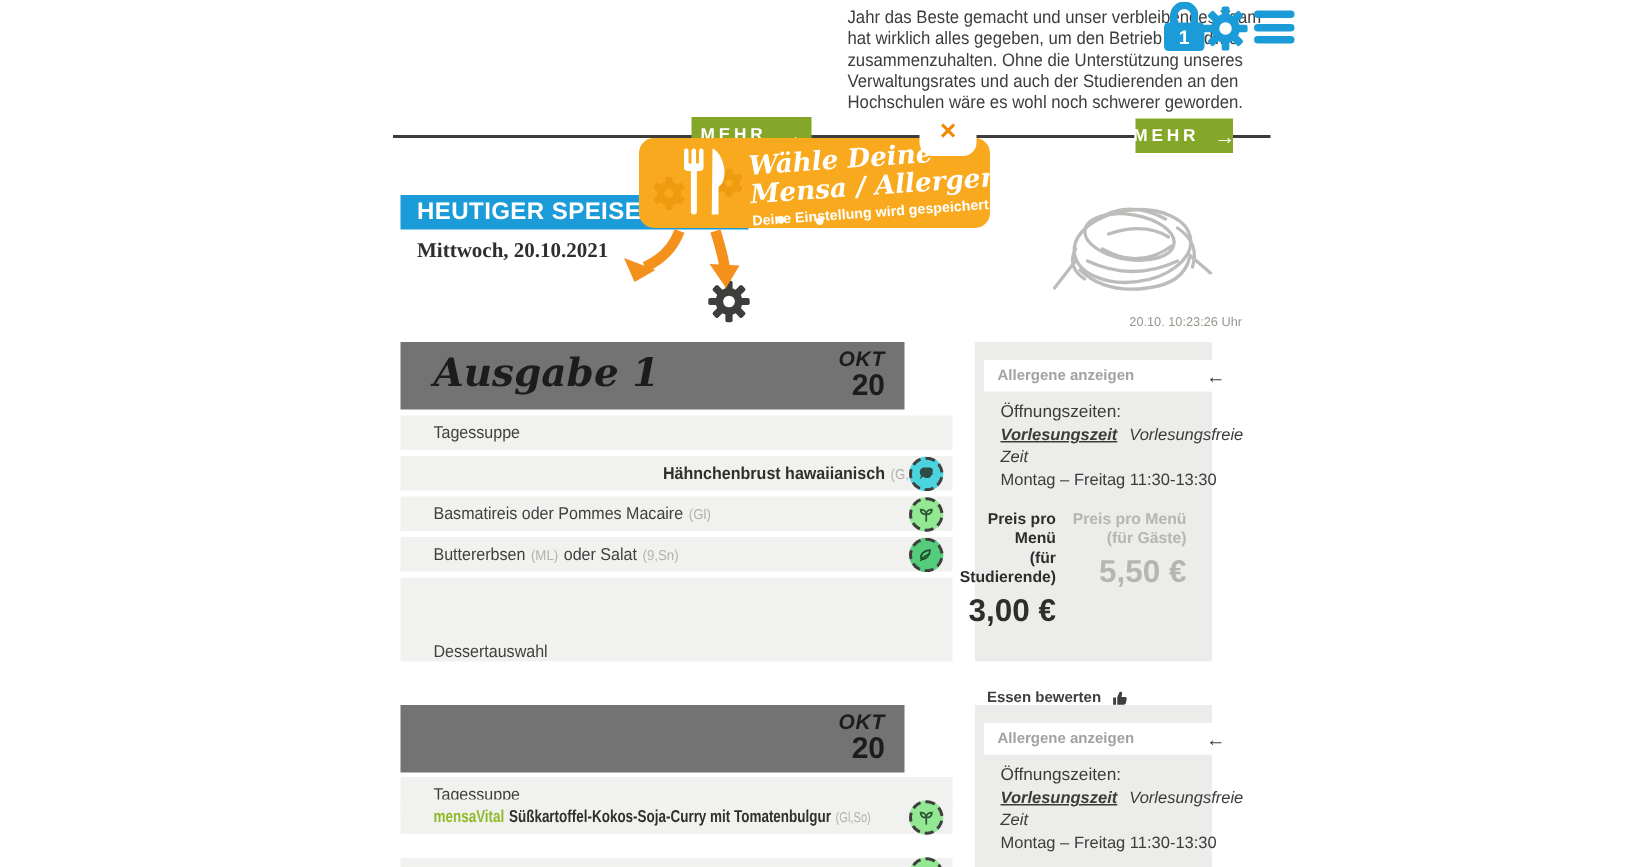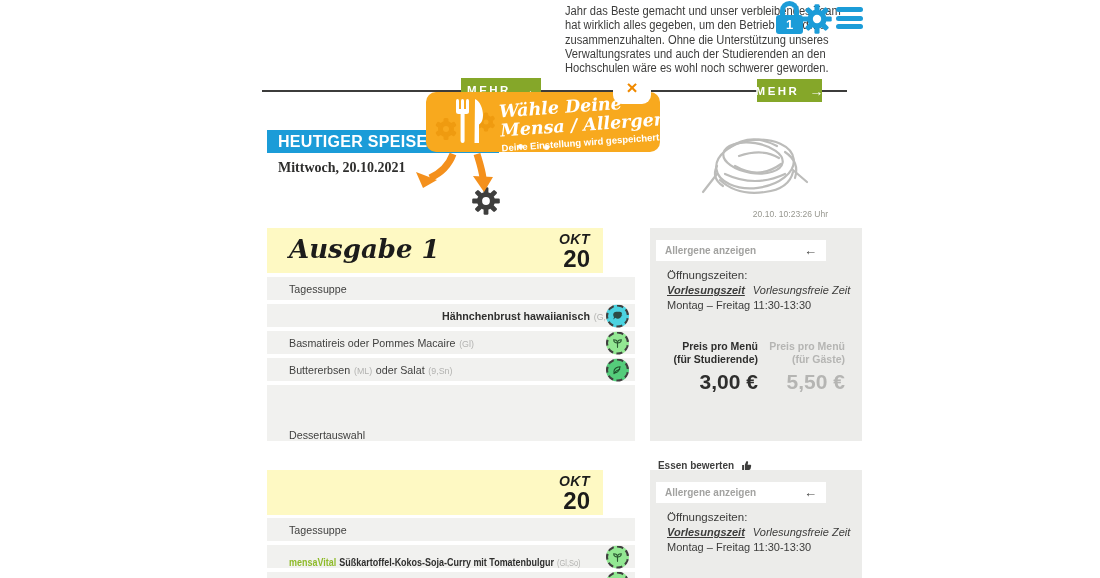--- a/index.html
+++ b/index.html
@@ -51,39 +51,39 @@
             letter-spacing:1.2px;color:#2e2e2d;cursor:pointer;}
   .dd-arrow{font-size:16px;font-weight:bold;letter-spacing:0;}
   .settings-gear{left:471px;top:186px;cursor:pointer;}
 
   
   .pasta{left:693px;top:118px;}
   .timestamp{left:658px;top:209px;width:170px;text-align:right;font-size:8.5px;color:#97978f;}
 
   
   .card{width:368px;}
-  .cardhead{position:absolute;left:0;top:0;width:336px;height:45px;background:#fef9c3;box-sizing:border-box;}
+  .cardhead{position:absolute;left:0;top:0;width:336px;height:45px;background:#737373;box-sizing:border-box;}
   .script{position:absolute;left:22px;top:6px;font-family:"DejaVu Serif","Liberation Serif",serif;
           font-style:italic;font-weight:bold;font-size:26px;color:#1c1c1b;}
   .cdate{position:absolute;right:13px;top:4px;text-align:right;color:#1c1c1b;line-height:1;}
   .cdate .m{font-size:14px;font-weight:bold;letter-spacing:.5px;font-style:italic;}
-  .cdate .d{font-size:24px;font-weight:bold;margin-top:1px;}
+  .cdate .d{font-size:20px;font-weight:bold;margin-top:1px;}
   .menurow{position:absolute;left:0;width:368px;height:23px;background:#f1f1ef;display:flex;align-items:center;
            padding-left:22px;box-sizing:border-box;font-size:11.5px;color:#3f3f3e;}
   .sq{display:inline-flex;align-items:baseline;gap:4px;white-space:nowrap;transform-origin:0 50%;transform:scaleX(0.93);}
   .sq2{transform:scaleX(0.78);}
   .bold{font-weight:bold;color:#2f2f2e;}
   .alg{font-size:9.5px;color:#b2b2b0;}
   .prefix{font-weight:bold;color:#8fbb2a;}
   .badge{position:absolute;right:6px;top:50%;transform:translateY(-50%);width:23px;height:23px;border-radius:50%;
          border:2px dashed #3f3f3e;box-sizing:border-box;display:flex;align-items:center;justify-content:center;cursor:pointer;}
   .b-chicken{background:#4cd3e0;} .b-veget{background:#93e893;} .b-vegan{background:#55cc7b;}
 
   
-  .sidepanel{position:absolute;width:212px;background:#ececea;}
+  .sidepanel{position:absolute;width:158px;background:#ececea;}
   .alg-btn{position:absolute;left:6px;top:12px;width:170px;height:21px;background:#fff;display:flex;align-items:center;
            justify-content:space-between;padding:0 9px;box-sizing:border-box;cursor:pointer;}
   .alg-btn .lbl{font-size:10px;font-weight:bold;color:#a2a2a0;}
   .alg-btn .back{font-size:13px;color:#3e3e3d;font-weight:bold;}
   .hours{position:absolute;left:17px;top:40px;font-size:11px;line-height:15px;color:#3c3c3b;}
   .hours .tt{font-size:11.5px;}
   .term1{font-style:italic;text-decoration:underline;font-weight:bold;cursor:pointer;}
   .term2{font-style:italic;margin-left:8px;cursor:pointer;}
   .price{position:absolute;text-align:right;line-height:13px;font-size:10.5px;font-weight:bold;}
   .p-student{top:112px;right:104px;color:#2e2e2d;}
@@ -319,21 +319,21 @@
       <span class="cdate">
         <div class="m">OKT</div>
         <div class="d">20</div>
       </span>
     </div>
     <div class="menurow" style="top:48px;">
       <span class="sq">
           <span>Tagessuppe</span>
         </span>
     </div>
-    <div class="menurow" style="top:75px;align-items:flex-end;">
+    <div class="menurow" style="top:63px;">
       <span class="sq sq2">
         <span class="prefix">mensaVital</span>
         <span class="bold">Süßkartoffel-Kokos-Soja-Curry mit Tomatenbulgur</span>
         <span class="alg">(Gl,So)</span>
       </span>
       <span class="badge b-veget">
         <svg width="13" height="13" viewBox="0 0 18 18">
             <g stroke="#2c5a33" stroke-width="1.6" fill="none" stroke-linecap="round">
               <path d="M9 15V9"></path>
               <path d="M9 9C9 6 7 4.5 3.8 4.5 3.8 7.6 6 9 9 9z"></path>

